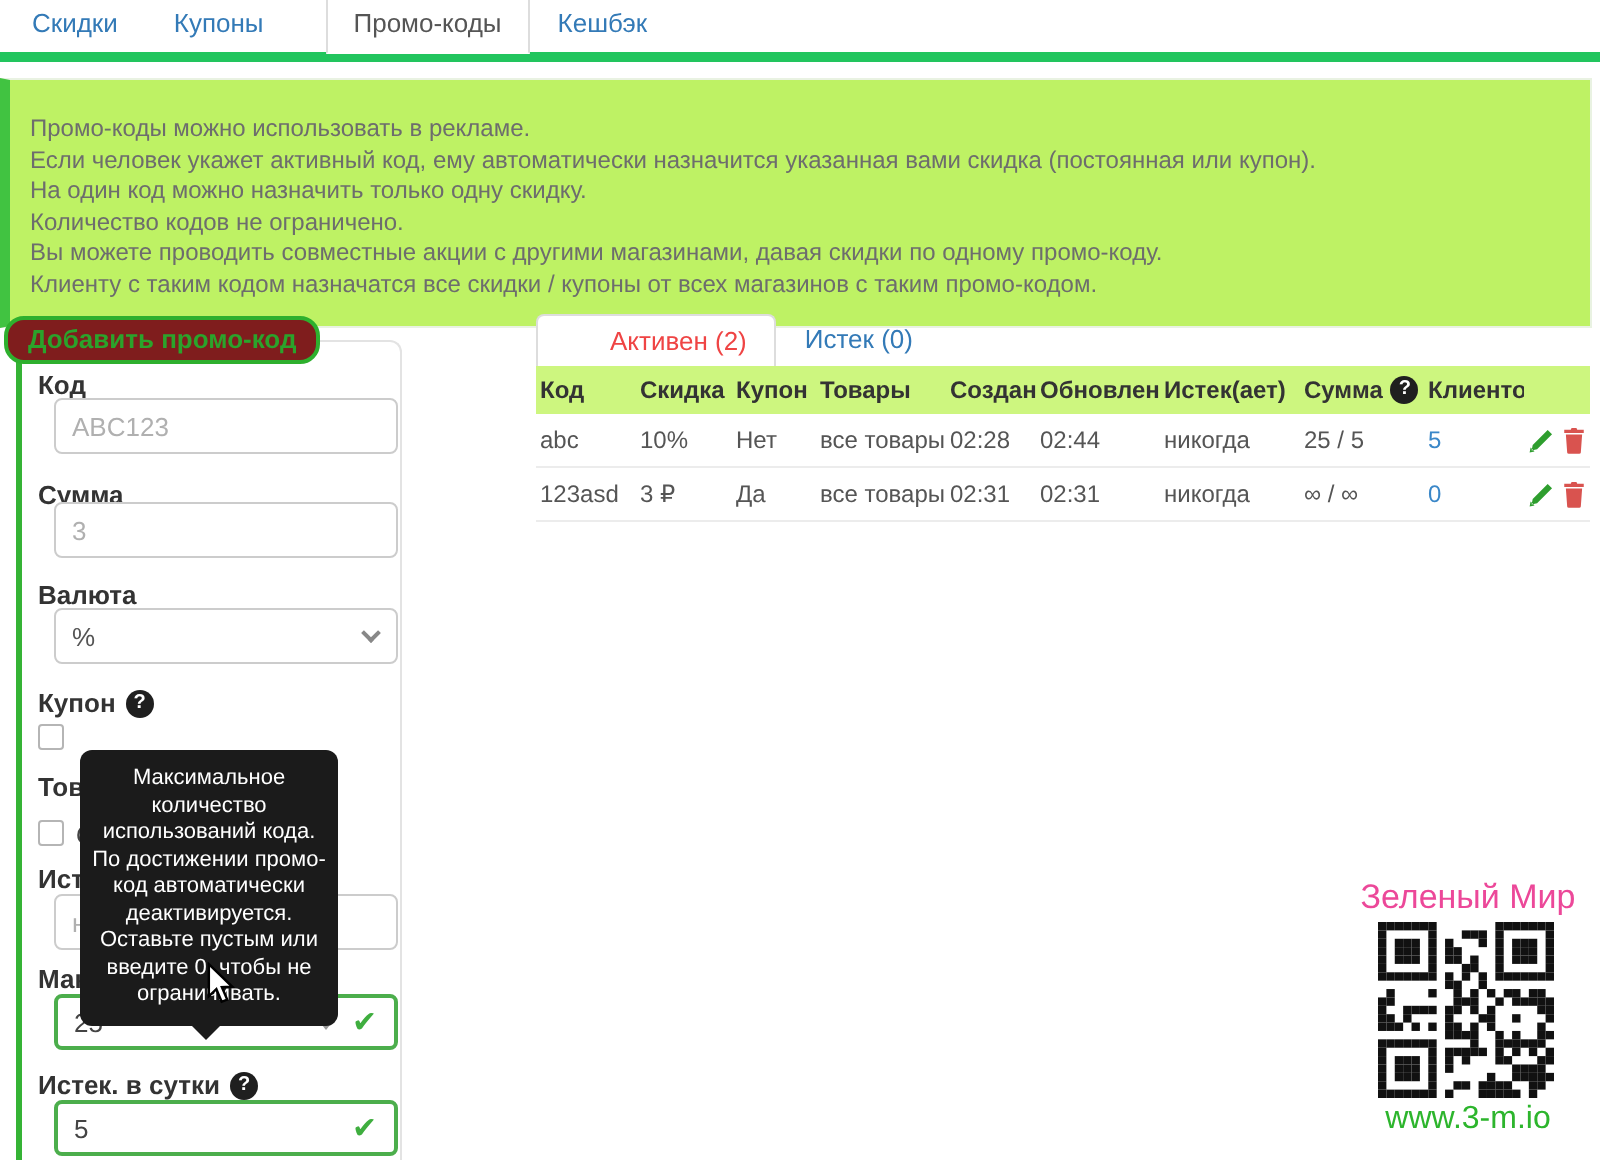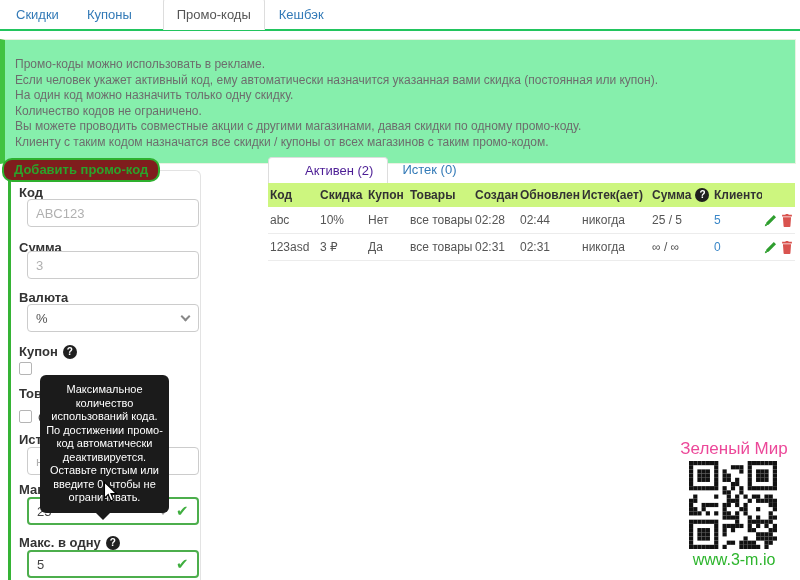--- a/index.html
+++ b/index.html
@@ -4,27 +4,27 @@
 <style>
   * { margin:0; padding:0; box-sizing:border-box; }
   html,body { background:#fff; }
   .screen {
     position:relative; width:800px; height:580px; overflow:hidden;
     background:#fff; font-family:"Liberation Sans","DejaVu Sans",sans-serif;
     color:#333; font-size:13px;
   }
   
   .top-tabs { position:absolute; left:0; top:0; width:800px; height:31px;
-    border-bottom:2px solid #22c55e; display:flex; align-items:flex-end; padding-left:2px; }
+    border-bottom:5px solid #22c55e; display:flex; align-items:flex-end; padding-left:2px; }
   .top-tab { padding:8px 13px 7px; font-size:13px; color:#337ab7; cursor:pointer;
     margin-bottom:-1px; border:1px solid transparent; border-radius:4px 4px 0 0; }
   .top-tab.active { color:#555; background:#fff; border-color:#ddd #ddd #fff #ddd;margin-left:17px; }
   
   .info-box { position:absolute; left:0; top:39px; width:796px;
-    background:#86efac; border:1px solid #e9f2e2; border-left:5px solid #41c341;
+    background:#bef264; border:1px solid #e9f2e2; border-left:5px solid #41c341;
     padding:17px 10px 13px 10px; }
   .info-line { font-size:12px; color:#6d6d6d; line-height:15.5px; white-space:nowrap; }
   
   .form-panel { position:absolute; left:8px; top:170px; width:193px; height:410px;
     border-top:1px solid #e3e3e3; border-right:1px solid #e3e3e3;
     border-left:3px solid #35b335; border-radius:0 6px 0 0; background:#fff; }
   .form-legend { position:absolute; left:2px; top:158px; background:#7f1d1d;
     border:2px solid #2eb02e; border-radius:10px; padding:2px 10px 3px;
     color:#2ba32b; font-weight:bold; font-size:13px; z-index:3; }
   .fld-label { position:absolute; font-weight:bold; font-size:13px; color:#333; display:flex; align-items:center; gap:5px; }
@@ -52,21 +52,21 @@
   .spinner .dn { border-top:5px solid #999; }
   
   .tooltip { position:absolute; left:40px; top:375px; width:129px; z-index:5;
     background:#1b1b1b; color:#fff; border-radius:6px; padding:8px 6px;
     font-size:11px; line-height:13.5px; text-align:center; }
   .tooltip::after { content:""; position:absolute; left:56px; bottom:-7px;
     border:7px solid transparent; border-top-color:#1b1b1b; border-bottom:0; }
   
   .right-tabs { position:absolute; left:268px; top:157px; height:26px; display:flex; align-items:center; }
   .rtab { padding:5px 14px 6px; font-size:13px; cursor:pointer; color:#337ab7; }
-  .rtab.active { color:#4c1d95; background:#fff; border:1px solid #ddd; border-bottom:none;
+  .rtab.active { color:#ef4444; background:#fff; border:1px solid #ddd; border-bottom:none;
     border-radius:4px 4px 0 0;padding-left:36px; }
   .ptable { position:absolute; left:268px; top:183px; width:527px; }
   .trow { display:flex; align-items:center; }
   .thead { background:#cdf67f; height:24px; font-weight:bold; font-size:12px; color:#333; }
   .tbody-row { height:27px; font-size:12px; color:#555; border-bottom:1px solid #ececec; }
   .tc { padding-left:2px; overflow:hidden; white-space:nowrap; }
   .c0{width:50px}.c1{width:48px}.c2{width:42px}.c3{width:65px}.c4{width:45px}
   .c5{width:62px}.c6{width:70px}.c7{width:62px}.c8{width:50px}.c9{width:33px; display:flex; gap:4px; justify-content:flex-end; padding-right:2px;}
   .thead .c7 { display:flex; align-items:center; gap:4px; }
   .clients-link { color:#3a87c8; cursor:pointer; }
@@ -146,21 +146,21 @@
       <span class="help-icon">?</span>
     </div>
     <input class="txt-input valid" style="top: 326px;" value="25">
     <span class="spinner" style="left:148px; top:333px;">
         <span class="up"></span>
         <span class="dn"></span>
       </span>
     <span class="input-check" style="left:165px; top:331px;">✔</span>
 
     <div class="fld-label" style="left:8px; top:364px;">
-      <span>Макс. в одну</span>
+      <span>Истек. в сутки</span>
       <span class="help-icon">?</span>
     </div>
     <input class="txt-input valid" style="top: 379px;" value="5">
     <span class="input-check" style="left:165px; top:384px;">✔</span>
   </div>
 
   <div class="tooltip">Максимальное количество использований кода. По достижении промо-код автоматически деактивируется. Оставьте пустым или введите 0, чтобы не ограничивать.</div>
 
   <div class="right-tabs">
 

